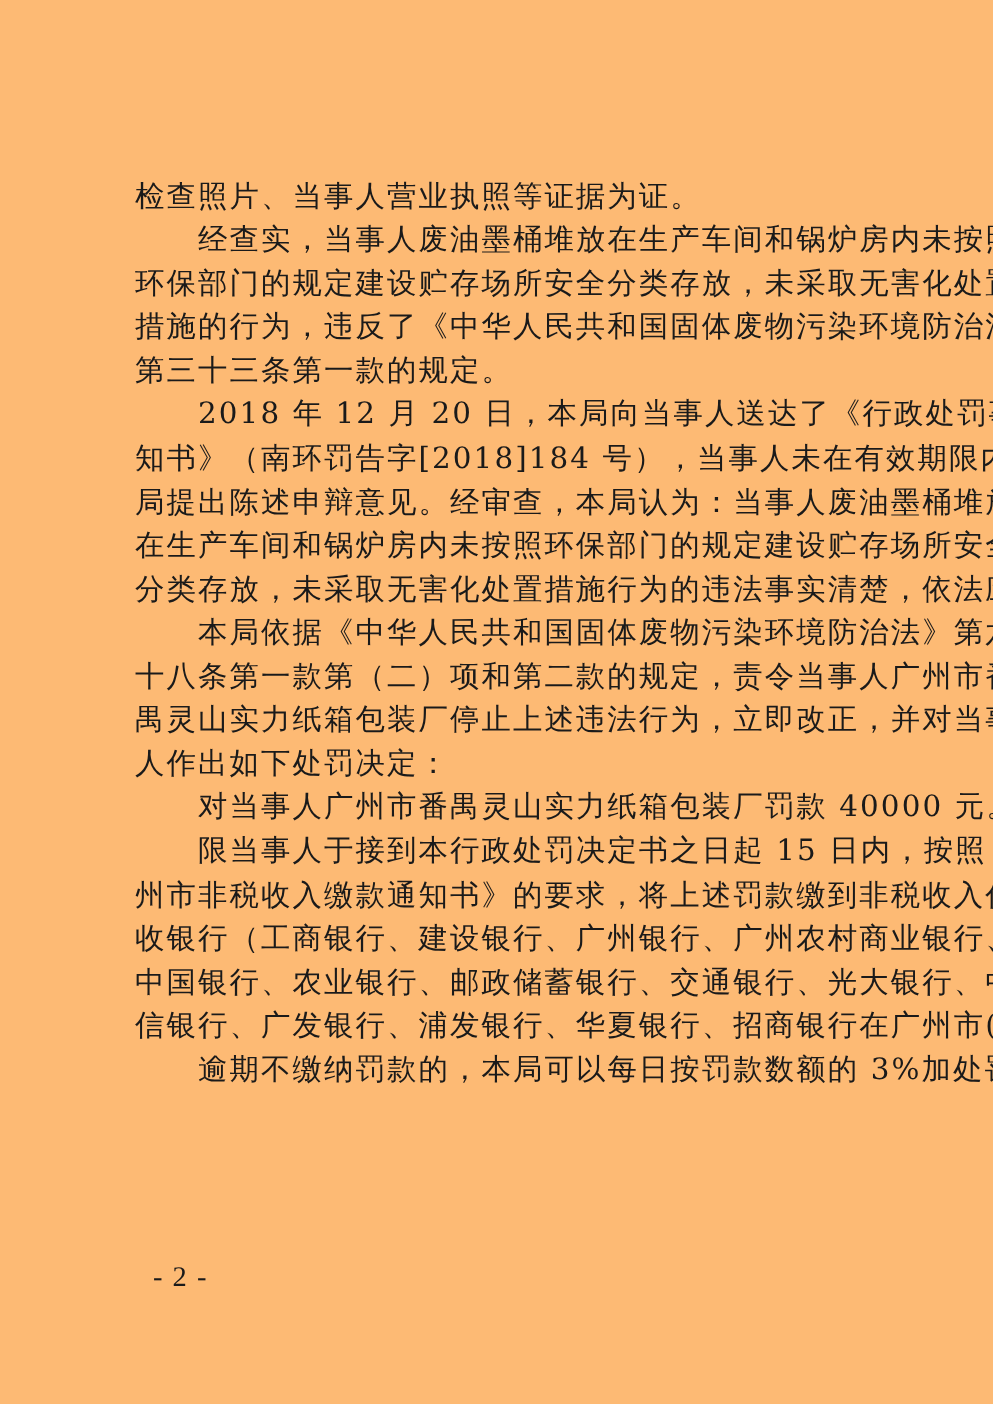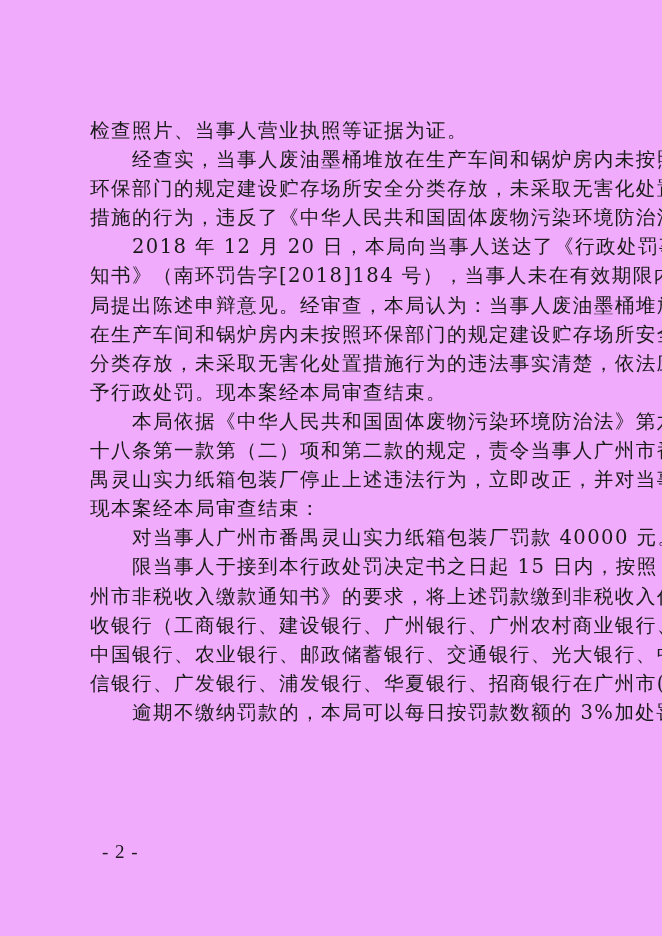--- a/index.html
+++ b/index.html
@@ -9,21 +9,21 @@
     background: #ffffff;
     position: relative;
     overflow: hidden;
     font-family: "DejaVu Serif", "Liberation Serif", serif;
     color: #1a1a1a;
   }
   .page {
     position: absolute;
     left: 0; top: 0;
     width: 662px; height: 936px;
-    background: #f0abfc;
+    background: #fdba74;
   }
   .body-text {
     position: absolute;
     left: 90px;
     top: 116px;
     width: 490px;
   }
   .line {
     height: 29.1px;
     line-height: 29.1px;
@@ -47,30 +47,30 @@
 </style>
 </head>
 <body>
 
 <div class="page">
   <div class="body-text" id="body-text">
       <div class="line last">检查照片、当事人营业执照等证据为证。</div>
       <div class="line indent">经查实，当事人废油墨桶堆放在生产车间和锅炉房内未按照</div>
       <div class="line">环保部门的规定建设贮存场所安全分类存放，未采取无害化处置</div>
       <div class="line">措施的行为，违反了《中华人民共和国固体废物污染环境防治法》</div>
+      <div class="line last">第三十三条第一款的规定。</div>
       <div class="line indent">2018 年 12 月 20 日，本局向当事人送达了《行政处罚事先告</div>
       <div class="line">知书》（南环罚告字[2018]184 号），当事人未在有效期限内向本</div>
       <div class="line">局提出陈述申辩意见。经审查，本局认为：当事人废油墨桶堆放</div>
       <div class="line">在生产车间和锅炉房内未按照环保部门的规定建设贮存场所安全</div>
       <div class="line">分类存放，未采取无害化处置措施行为的违法事实清楚，依法应</div>
-      <div class="line last">予行政处罚。现本案经本局审查结束。</div>
       <div class="line indent">本局依据《中华人民共和国固体废物污染环境防治法》第六</div>
       <div class="line">十八条第一款第（二）项和第二款的规定，责令当事人广州市番</div>
       <div class="line">禺灵山实力纸箱包装厂停止上述违法行为，立即改正，并对当事</div>
-      <div class="line last">现本案经本局审查结束：</div>
+      <div class="line last">人作出如下处罚决定：</div>
       <div class="line indent last">对当事人广州市番禺灵山实力纸箱包装厂罚款 40000 元。</div>
       <div class="line indent">限当事人于接到本行政处罚决定书之日起 15 日内，按照《广</div>
       <div class="line">州市非税收入缴款通知书》的要求，将上述罚款缴到非税收入代</div>
       <div class="line">收银行（工商银行、建设银行、广州银行、广州农村商业银行、</div>
       <div class="line">中国银行、农业银行、邮政储蓄银行、交通银行、光大银行、中</div>
       <div class="line">信银行、广发银行、浦发银行、华夏银行、招商银行在广州市(含</div>
       <div class="line indent">逾期不缴纳罚款的，本局可以每日按罚款数额的 3%加处罚款。</div>
     </div>
   <div class="page-number">- 2 -</div>
 </div>

